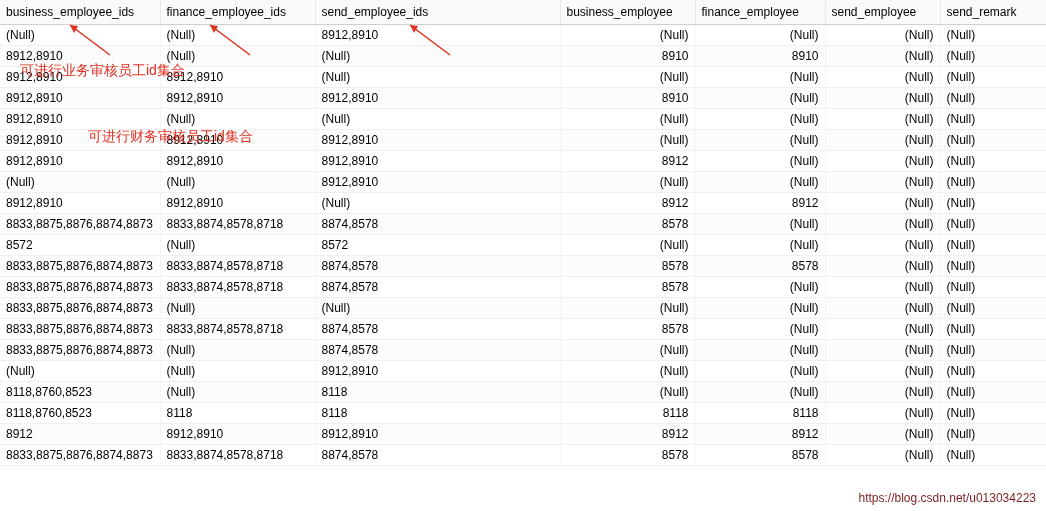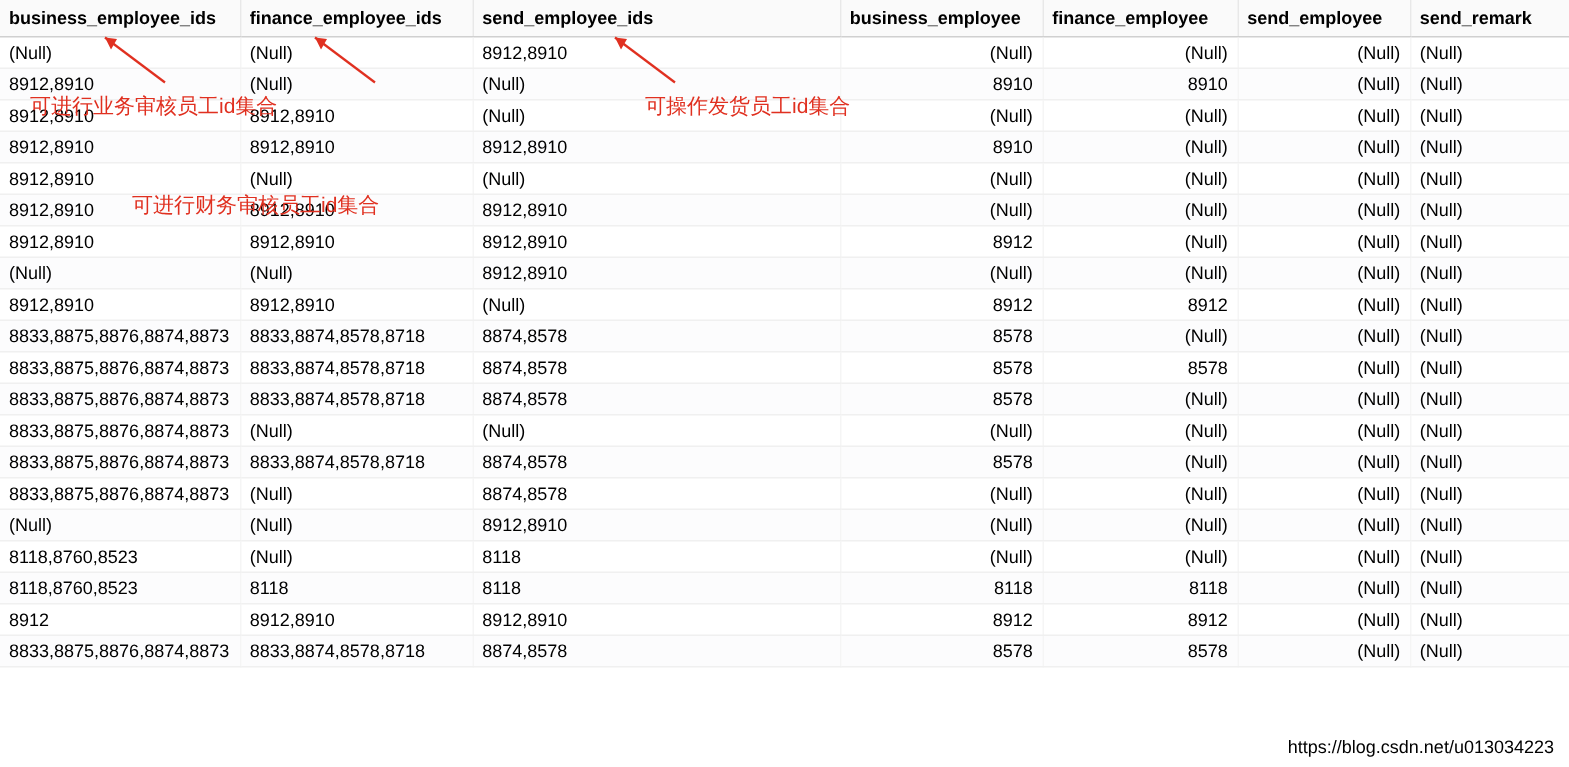--- a/index.html
+++ b/index.html
@@ -1,32 +1,32 @@
 <!DOCTYPE html>
 <html><head>
 <meta charset="utf-8">
 <style>
 * { margin: 0; padding: 0; box-sizing: border-box; }
 body { font-family: Arial, "Microsoft YaHei", sans-serif; font-size: 12px; background: #fff; width: 1046px; }
 .table { width: 100%; border-collapse: collapse; table-layout: fixed; }
-.table th { text-align: left; font-weight: bold; padding: 4px 6px; border-bottom: 1px solid #d0d0d0; border-right: 1px solid #e8e8e8; background: #fafafa; color: #000; height: 24px; white-space: nowrap; overflow: hidden; }
+.table th { text-align: left; font-weight: normal; padding: 4px 6px; border-bottom: 1px solid #d0d0d0; border-right: 1px solid #e8e8e8; background: #fafafa; color: #000; height: 24px; white-space: nowrap; overflow: hidden; }
 .table td { padding: 3px 6px; border-bottom: 1px solid #f0f0f0; border-right: 1px solid #f5f5f5; height: 21px; white-space: nowrap; overflow: hidden; color: #000; }
 .table tr:nth-child(even) td { background: #fcfcfd; }
 .null { color: #aaa; }
 .num-right { text-align: right; padding-right: 10px; }
 .col1 { width: 160px; }
 .col2 { width: 155px; }
 .col3 { width: 245px; }
 .col4 { width: 135px; }
 .col5 { width: 130px; }
 .col6 { width: 115px; }
 .col7 { width: 106px; }
 .annot { position: absolute; color: #e03020; font-size: 14px; pointer-events: none; }
 .annot-line { position: absolute; pointer-events: none; }
-.watermark { position: absolute; right: 10px; bottom: 6px; color: #000000; font-size: 12px; pointer-events: none; }
+.watermark { position: absolute; right: 10px; bottom: 6px; color: #7f1d1d; font-size: 12px; pointer-events: none; }
 .container { position: relative; width: 1046px; height: 511px; overflow: hidden; }
 </style>
 </head>
 <body>
 
 <div class="container">
 <table class="table">
   <colgroup>
     <col class="col1">
         <col class="col2">
@@ -132,20 +132,29 @@
         <tr>
           <td>8833,8875,8876,8874,8873</td>
           <td>8833,8874,8578,8718</td>
           <td>8874,8578</td>
           <td class="num-right">8578</td>
           <td class="null num-right">(Null)</td>
           <td class="null num-right">(Null)</td>
           <td class="null">(Null)</td>
         </tr>
         <tr>
+          <td>8572</td>
+          <td class="null">(Null)</td>
+          <td>8572</td>
+          <td class="null num-right">(Null)</td>
+          <td class="null num-right">(Null)</td>
+          <td class="null num-right">(Null)</td>
+          <td class="null">(Null)</td>
+        </tr>
+        <tr>
           <td>8833,8875,8876,8874,8873</td>
           <td>8833,8874,8578,8718</td>
           <td>8874,8578</td>
           <td class="num-right">8578</td>
           <td class="num-right">8578</td>
           <td class="null num-right">(Null)</td>
           <td class="null">(Null)</td>
         </tr>
         <tr>
           <td>8833,8875,8876,8874,8873</td>
@@ -239,16 +248,15 @@
   <line x1="50" y1="35" x2="10" y2="5" stroke="#e03020" stroke-width="1.5"></line>
   <polygon points="10,5 18,6 14,13" fill="#e03020"></polygon>
 </svg>
 <svg class="annot-line" style="left:400px; top:20px;" width="60" height="40">
   <line x1="50" y1="35" x2="10" y2="5" stroke="#e03020" stroke-width="1.5"></line>
   <polygon points="10,5 18,6 14,13" fill="#e03020"></polygon>
 </svg>
 
 <div class="annot" style="left:20px; top:62px;">可进行业务审核员工id集合</div>
 <div class="annot" style="left:88px; top:128px;">可进行财务审核员工id集合</div>
-<div class="annot" style="left:430px; top:62px;">可操作发货员工id集合</div>
 
 <div class="watermark">https://blog.csdn.net/u013034223</div>
 </div>
 
 </body></html>

